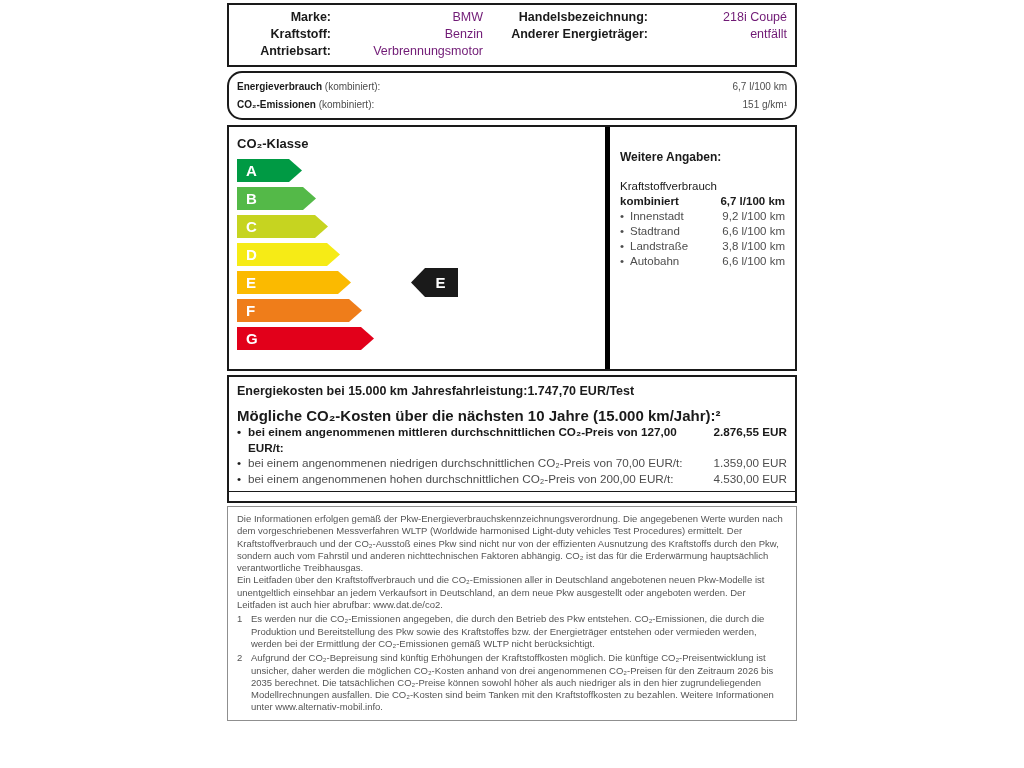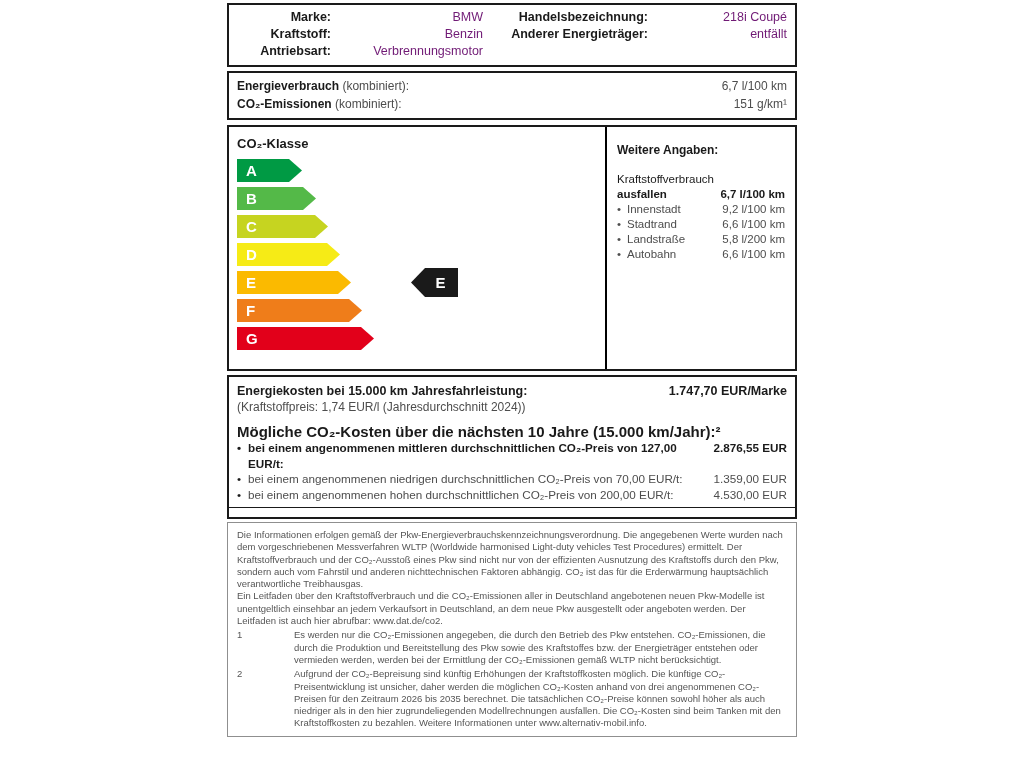--- a/index.html
+++ b/index.html
@@ -13,72 +13,72 @@
   .box { border: 2px solid #1a1a1a; background: #fff; }
   .gap4 { height: 4px; } .gap5 { height: 5px; } .gap3 { height: 3px; }
 
   
   .vehicle { padding: 4px 8px 5px 8px; font-size: 12.5px; line-height: 17px; }
   .vrow { display: grid; grid-template-columns: 94px 152px 165px 1fr; text-align: right; }
   .vlabel { font-weight: bold; }
   .vvalue { color: #701a75; }
 
   
-  .consumption { padding: 5px 8px; font-size: 12px; line-height: 17.5px; }
+  .consumption { padding: 5px 8px; font-size: 10px; line-height: 17.5px; border-radius: 15px; }
   .crow { display: flex; justify-content: space-between; }
   .crow .lab b { font-weight: bold; }
   .crow .lab span.rest { font-weight: normal; color: #4d4d4d; }
   .crow .val { color: #4d4d4d; text-align: right; }
 
   
   .classbox { display: flex; height: 246px; }
   .class-left { flex: 1; padding: 8px 8px 8px 8px; position: relative; }
   .class-heading { font-size: 13px; font-weight: bold; line-height: 17px; }
   .class-sub { font-size: 12.5px; color: #4d4d4d; line-height: 16px; }
   .arrows { position: relative; margin-top: 7px; }
   .co2-arrow { height: 23px; margin-bottom: 5px; display: flex; align-items: center;
     clip-path: polygon(0 0, calc(100% - 13px) 0, 100% 50%, calc(100% - 13px) 100%, 0 100%); }
   .arrow-letter { color: #fff; font-weight: bold; font-size: 15px; padding-left: 9px; }
   .pointer { position: absolute; left: 174px; top: 109px; width: 47px; height: 29px;
     display: flex; align-items: center; justify-content: center;
     clip-path: polygon(0 50%, 14px 0, 100% 0, 100% 100%, 14px 100%); }
   .pointer span { color: #fff; font-weight: bold; font-size: 15px; padding-left: 12px; }
 
-  .class-right { width: 190px; border-left: 2px solid #000000; padding: 16px 10px; font-size: 11.5px; }
+  .class-right { width: 190px; border-left: 5px solid #000000; padding: 23px 10px; font-size: 11.5px; }
   .wa-heading { font-weight: bold; font-size: 12px; line-height: 15px; }
   .fuel-heading { font-weight: normal; margin-top: 14px; line-height: 15px; }
   .wa-row { display: flex; justify-content: space-between; line-height: 15px; }
   .wa-row.bold { font-weight: bold; }
   .wa-row .wa-label { color: #4d4d4d; }
   .wa-row.bold .wa-label { color: #1a1a1a; }
   .wa-row .wa-val { text-align: right; color: #4d4d4d; }
   .wa-row.bold .wa-val { color: #1a1a1a; }
   .bullet { display: inline-block; width: 10px; color: #4d4d4d; }
 
   
   .costs { padding: 6px 8px 5px 8px; font-size: 12.5px; }
-  .cost-row { display: flex; justify-content: space-between; line-height: 16px; gap: 43px; }
+  .cost-row { display: flex; justify-content: flex-start; line-height: 16px; }
   .cost-row .bold { font-weight: bold; }
   .note { color: #4d4d4d; font-size: 12px; line-height: 16px; }
   .co2-heading { font-weight: bold; margin-top: 9px; line-height: 16px; font-size: 15px; }
   .bullet-row { display: flex; font-size: 11.7px; line-height: 15.5px; }
   .bullet-row .bdot { width: 11px; flex-shrink: 0; }
   .bullet-row .blabel { flex: 1; color: #4d4d4d; }
   .bullet-row .bval { text-align: right; white-space: nowrap; color: #4d4d4d; }
   .bullet-row.bold-row .blabel, .bullet-row.bold-row .bval,
   .bullet-row.bold-row .bdot { font-weight: bold; color: #1a1a1a; }
   .costs-rule { border-top: 1.5px solid #1a1a1a; margin: 5px -8px 4px -8px; }
 
   
   .fineprint { border: 1px solid #8f8f8f; padding: 6px 9px 6px 9px; font-size: 9.5px;
     line-height: 12.3px; color: #555; }
   .fp-para { text-align: left; }
   .fn { display: flex; margin-top: 2px; }
   .fn-num { width: 14px; flex-shrink: 0; }
-  .fn-text { flex: 1; margin-left: 43px; }
+  .fn-text { flex: 1; }
 </style>
 </head>
 <body>
 
 <div class="page">
 
 
   <div class="box vehicle">
     <div class="vrow">
       <span class="vlabel">Marke:</span>
@@ -146,50 +146,49 @@
           </div>
         <div class="pointer" id="class-pointer" style="background: rgb(26, 26, 26);">
             <span>E</span>
           </div>
       </div>
     </div>
     <div class="class-right">
       <div class="wa-heading">Weitere Angaben:</div>
       <div class="fuel-heading">Kraftstoffverbrauch</div>
       <div class="wa-row bold">
-        <span class="wa-label">ausfallen</span>
+        <span class="wa-label">kombiniert</span>
         <span class="wa-val">6,7 l/100 km</span>
       </div>
       <div class="wa-row">
         <span class="wa-label"><span class="bullet">•</span><span>Innenstadt</span></span>
         <span class="wa-val">9,2 l/100 km</span>
       </div>
       <div class="wa-row">
         <span class="wa-label"><span class="bullet">•</span><span>Stadtrand</span></span>
         <span class="wa-val">6,6 l/100 km</span>
       </div>
       <div class="wa-row">
         <span class="wa-label"><span class="bullet">•</span><span>Landstraße</span></span>
-        <span class="wa-val">5,8 l/200 km</span>
+        <span class="wa-val">3,8 l/100 km</span>
       </div>
       <div class="wa-row">
         <span class="wa-label"><span class="bullet">•</span><span>Autobahn</span></span>
         <span class="wa-val">6,6 l/100 km</span>
       </div>
     </div>
   </div>
 
   <div class="gap4"></div>
 
   <div class="box costs">
     <div class="cost-row">
       <span class="bold">Energiekosten bei 15.000 km Jahresfahrleistung:</span>
-      <span class="bold">1.747,70 EUR/Marke</span>
-    </div>
-    <div class="note">(Kraftstoffpreis: 1,74 EUR/l (Jahresdurchschnitt 2024))</div>
+      <span class="bold">1.747,70 EUR/Test</span>
+    </div>
     <div class="co2-heading">Mögliche CO₂-Kosten über die nächsten 10 Jahre (15.000 km/Jahr):²</div>
     <div class="bullet-row bold-row">
       <span class="bdot">•</span>
       <span class="blabel">bei einem angenommenen mittleren durchschnittlichen CO₂-Preis von 127,00 EUR/t:</span>
       <span class="bval">2.876,55 EUR</span>
     </div>
     <div class="bullet-row">
       <span class="bdot">•</span>
       <span class="blabel">bei einem angenommenen niedrigen durchschnittlichen CO₂-Preis von 70,00 EUR/t:</span>
       <span class="bval">1.359,00 EUR</span>

